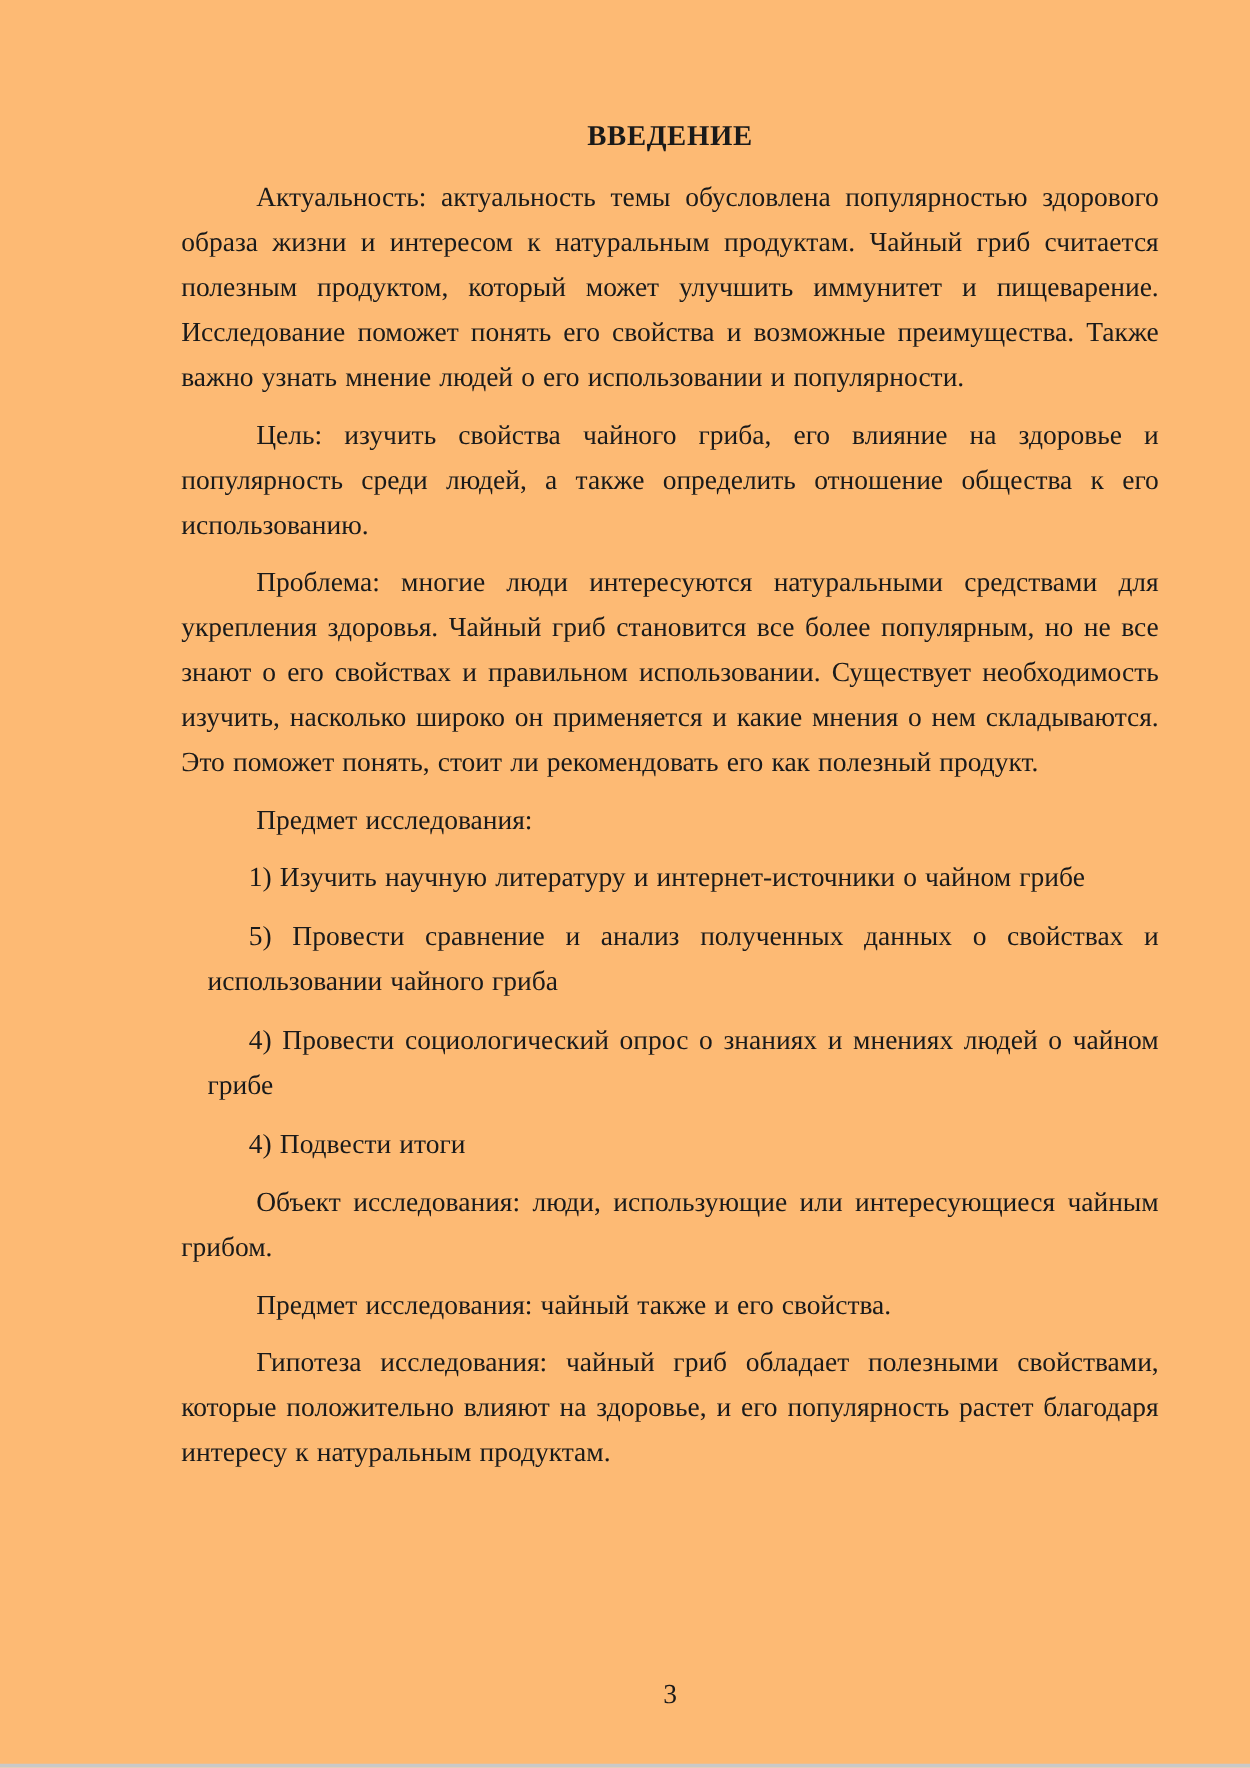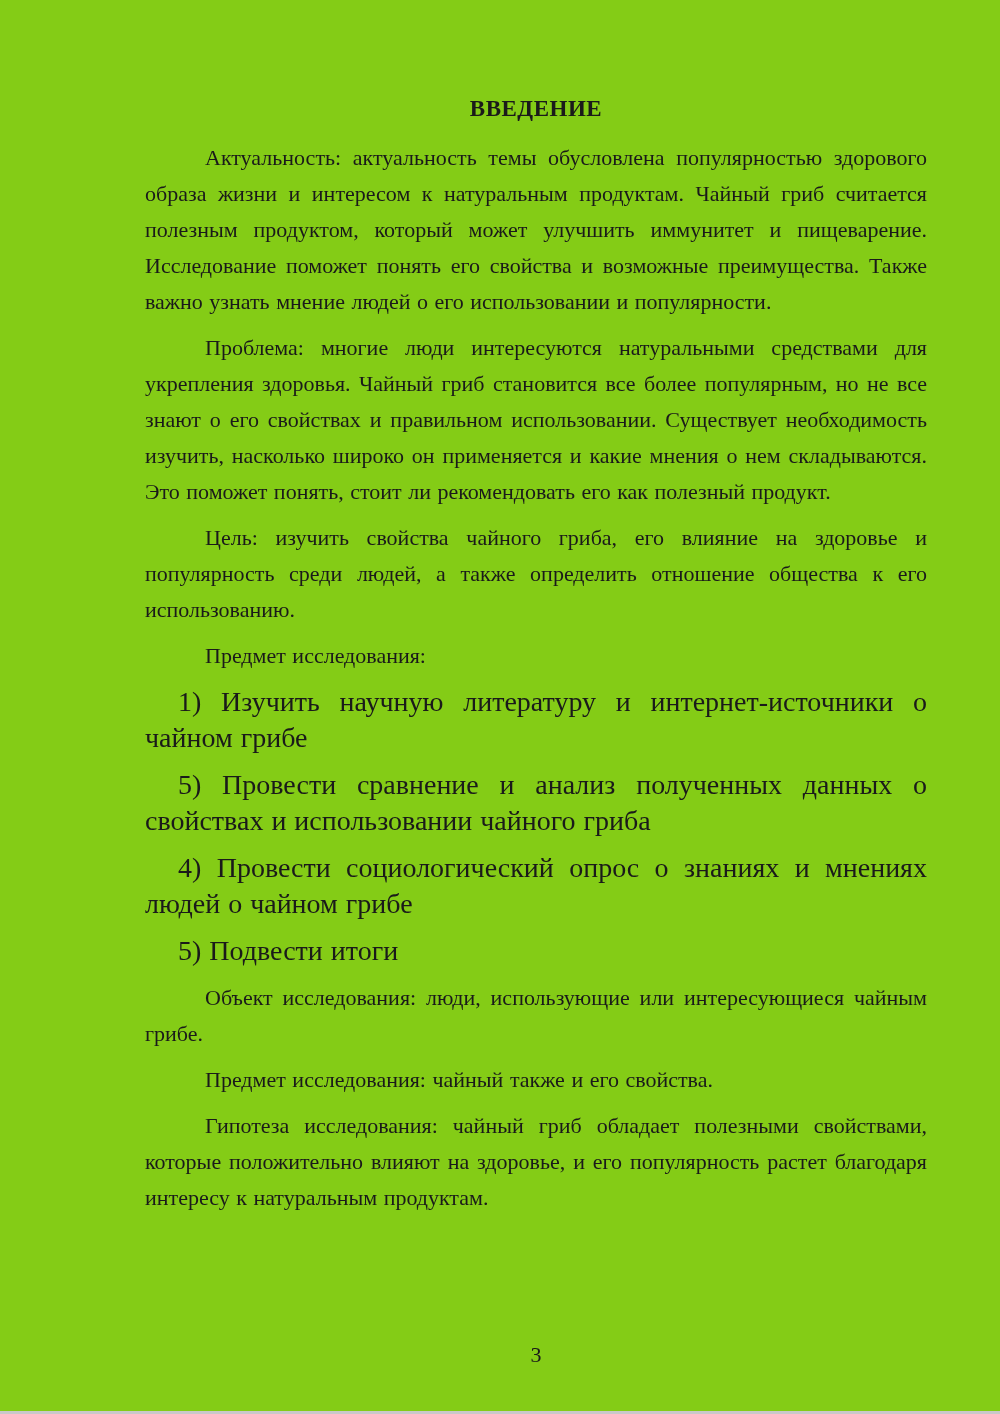--- a/index.html
+++ b/index.html
@@ -14,21 +14,21 @@
     height: 1414px;
     font-family: "Liberation Serif", "DejaVu Serif", serif;
     color: #1a1a1a;
     overflow: hidden;
   }
 
   .page {
     position: relative;
     width: 1000px;
     height: 1414px;
-    background: #84cc16;
+    background: #fdba74;
     padding: 96px 73px 0 145px; 
   }
 
   .doc-title {
     text-align: center;
     font-weight: bold;
     font-size: 23px;
     letter-spacing: 0.5px;
     margin-bottom: 18px;
   }
@@ -37,26 +37,27 @@
     font-size: 22px;
     line-height: 36px;
     text-align: justify;
     text-indent: 60px;
     margin-bottom: 10px;
     word-spacing: 1px;
     font-family: Liberation Serif, serif;
   }
 
   .task {
-    font-size: 28px;
+    font-size: 22px;
     line-height: 36px;
     text-align: justify;
     text-indent: 33px;
     margin-bottom: 11px;
     word-spacing: 1px;
+    margin-left: 21px;
   }
 
   .page-number {
     position: absolute;
     left: 145px;
     width: 782px;
     bottom: 46px;
     text-align: center;
     font-size: 22px;
     color: #1a1a1a;
@@ -73,36 +74,36 @@
 </style>
 </head>
 <body>
 
 <div class="page">
 
   <h1 class="doc-title">ВВЕДЕНИЕ</h1>
 
   <p class="para">Актуальность: актуальность темы обусловлена популярностью здорового образа жизни и интересом к натуральным продуктам. Чайный гриб считается полезным продуктом, который может улучшить иммунитет и пищеварение. Исследование поможет понять его свойства и возможные преимущества. Также важно узнать мнение людей о его использовании и популярности.</p>
 
+  <p class="para">Цель: изучить свойства чайного гриба, его влияние на здоровье и популярность среди людей, а также определить отношение общества к его использованию.</p>
+
   <p class="para">Проблема: многие люди интересуются натуральными средствами для укрепления здоровья. Чайный гриб становится все более популярным, но не все знают о его свойствах и правильном использовании. Существует необходимость изучить, насколько широко он применяется и какие мнения о нем складываются. Это поможет понять, стоит ли рекомендовать его как полезный продукт.</p>
-
-  <p class="para">Цель: изучить свойства чайного гриба, его влияние на здоровье и популярность среди людей, а также определить отношение общества к его использованию.</p>
 
   <p class="para">Предмет исследования:</p>
 
   <p class="task">1) Изучить научную литературу и интернет-источники о чайном грибе</p>
 
   <p class="task">5) Провести сравнение и анализ полученных данных о свойствах и использовании чайного гриба</p>
 
   <p class="task">4) Провести социологический опрос о знаниях и мнениях людей о чайном грибе</p>
 
 
-  <p class="task">5) Подвести итоги</p>
+  <p class="task">4) Подвести итоги</p>
 
-  <p class="para">Объект исследования: люди, использующие или интересующиеся чайным грибе.</p>
+  <p class="para">Объект исследования: люди, использующие или интересующиеся чайным грибом.</p>
 
   <p class="para">Предмет исследования: чайный также и его свойства.</p>
 
   <p class="para">Гипотеза исследования: чайный гриб обладает полезными свойствами, которые положительно влияют на здоровье, и его популярность растет благодаря интересу к натуральным продуктам.</p>
 
   <div class="page-number">3</div>
 
   <div class="page-edge"></div>
 
 </div>

